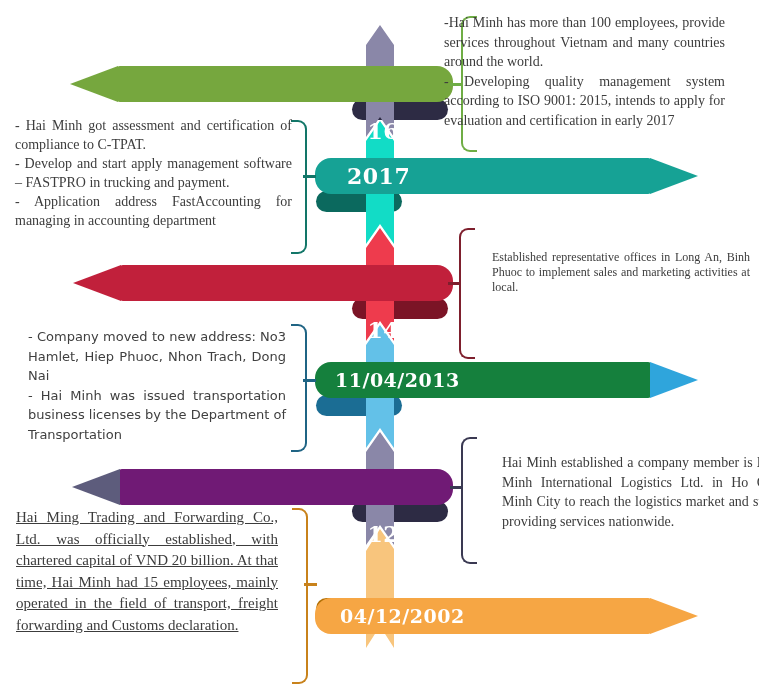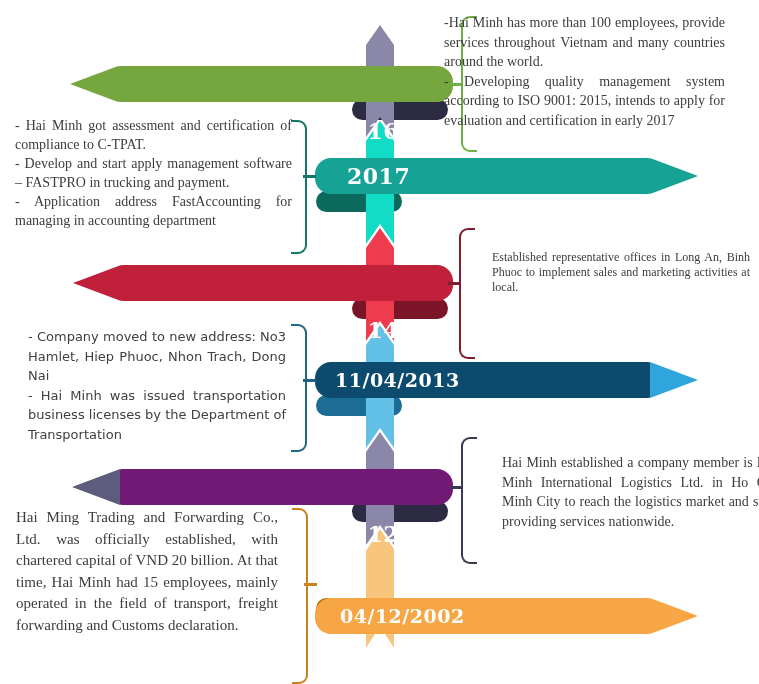--- a/index.html
+++ b/index.html
@@ -38,21 +38,21 @@
   .br-open-left{border-width:2.5px 2.5px 2.5px 0;border-radius:0 9px 9px 0;}
   .stub{position:absolute;height:2.5px;z-index:4;}
   
   .desc{
     position:absolute;z-index:4;color:#3C3C3C;text-align:justify;
     white-space:pre-line;font-size:14px;line-height:19.5px;
   }
   .desc.d2015{line-height:19px;}
   .desc.d2014{font-size:12px;line-height:15px;}
   .desc.d2013{font-family:"DejaVu Sans",sans-serif;font-size:13px;line-height:19.5px;color:#3F3F3F;}
-  .desc.d2002{font-size:15px;line-height:21.5px;}
+  .desc.d2002{font-size:15px;line-height:21.5px;text-decoration:underline;}
 </style>
 </head>
 <body>
 
 <div id="canvas">
 
   <div class="spine seg1 notch20"></div>
   <div class="spine seg2 notch20"></div>
   <div class="spine seg3 notch20"></div>
   <div class="spine seg4 notch20"></div>
@@ -83,21 +83,21 @@
   <div class="fold" style="left:352px;top:298px;width:96px;background:#7B1426;"></div>
   <div class="banner point-left" style="left:120px;top:265px;width:333px;background:#C1203B;">
     <span class="tip" style="background:#C1203B;"></span>
     <span class="year">2014</span>
   </div>
   <div class="bracket br-open-right" style="left:459px;top:228px;height:127px;border-color:#7E1F2D;"></div>
   <div class="stub" style="left:448px;top:282px;width:12px;background:#7E1F2D;"></div>
   <div class="desc d2014" style="left:492px;top:250px;width:258px;">Established representative offices in Long An, Binh Phuoc to implement sales and marketing activities at local.</div>
 
   <div class="fold" style="left:316px;top:395px;width:86px;background:#1B6D94;"></div>
-  <div class="banner point-right" style="left:315px;top:362px;width:336px;background:#0c4a6e;">
+  <div class="banner point-right" style="left:315px;top:362px;width:336px;background:#15803d;">
     <span class="tip" style="background:#2FA5DC;"></span>
     <span class="year small" style="padding-left:20px;">11/04/2013</span>
   </div>
   <div class="bracket br-open-left" style="left:291px;top:324px;height:124px;border-color:#1F6484;"></div>
   <div class="stub" style="left:303px;top:379px;width:13px;background:#1F6484;"></div>
   <div class="desc d2013" style="left:28px;top:327px;width:258px;">- Company moved to new address: No3 Hamlet, Hiep Phuoc, Nhon Trach, Dong Nai
 - Hai Minh was issued transportation business licenses by the Department of Transportation</div>
 
   <div class="fold" style="left:352px;top:501px;width:96px;background:#2D2B44;"></div>
   <div class="banner point-left" style="left:119px;top:469px;width:334px;background:#701a75;">

